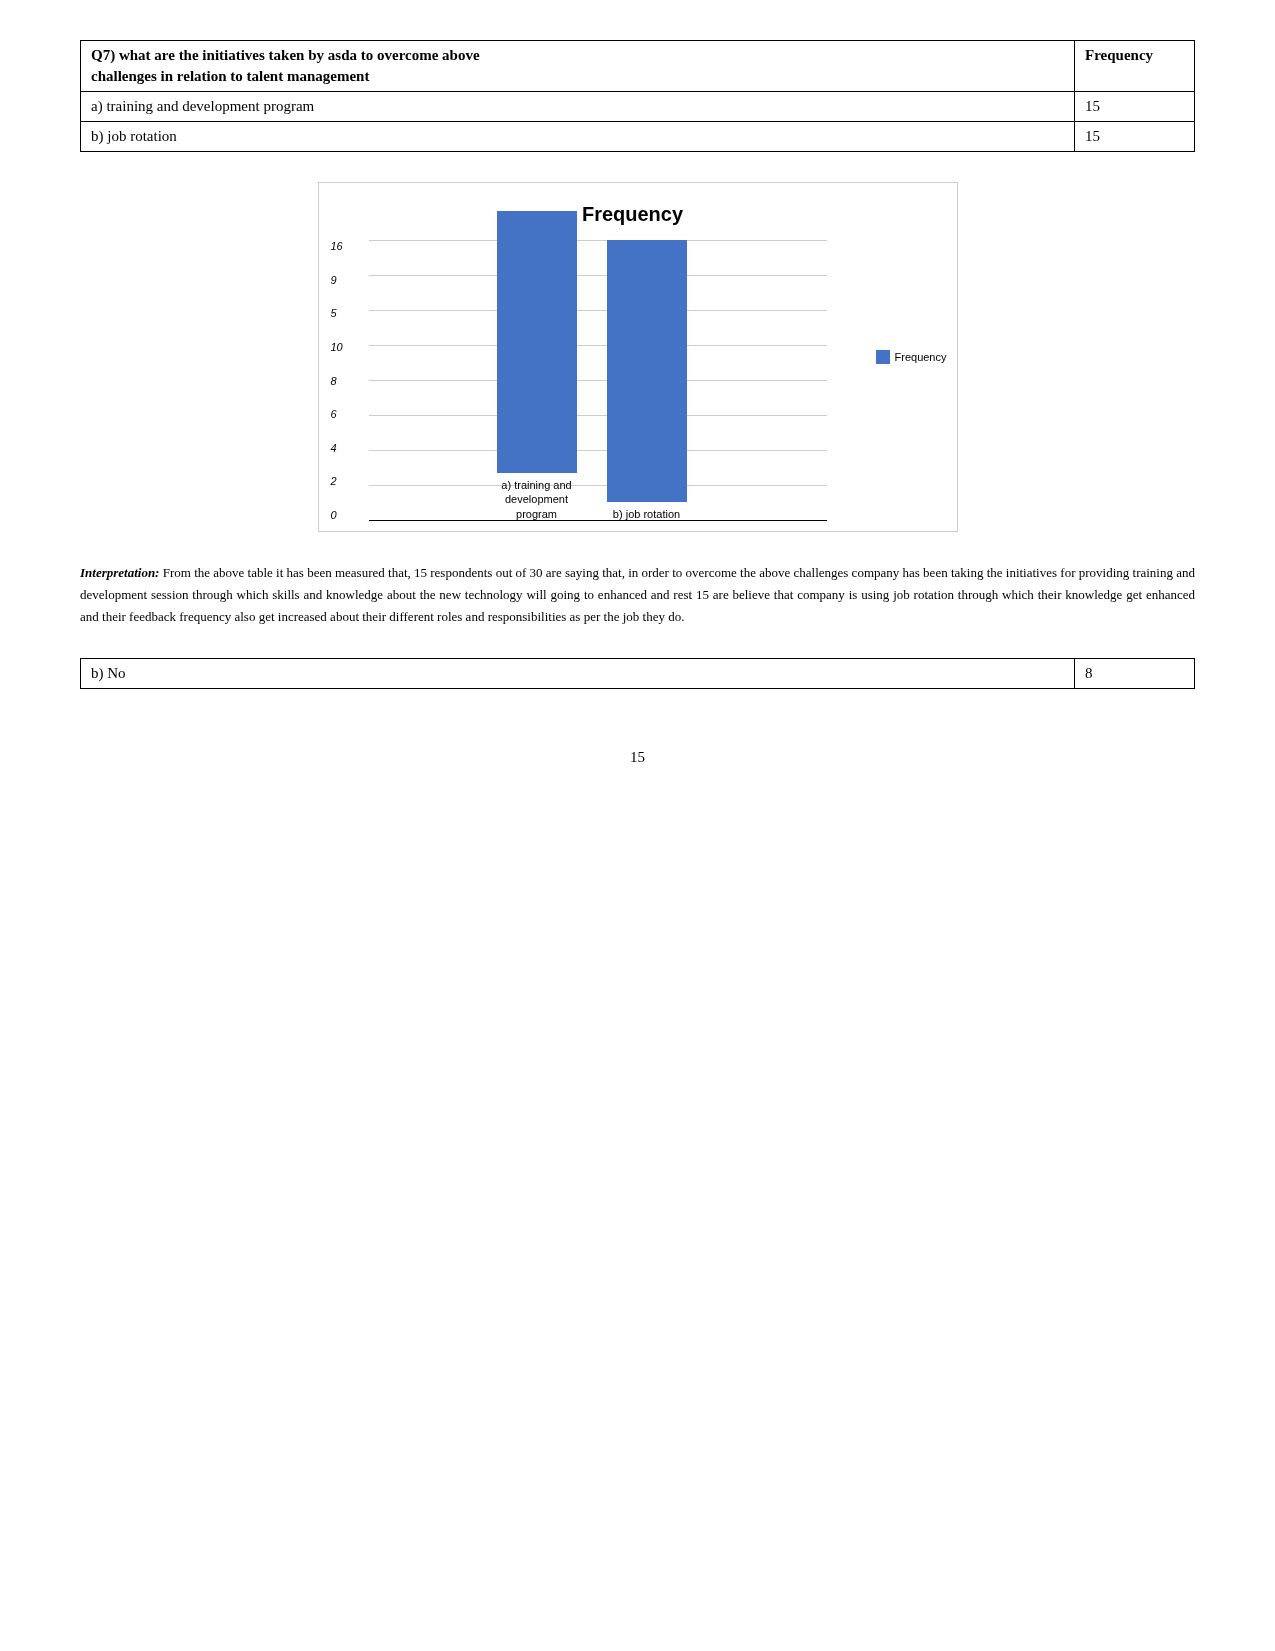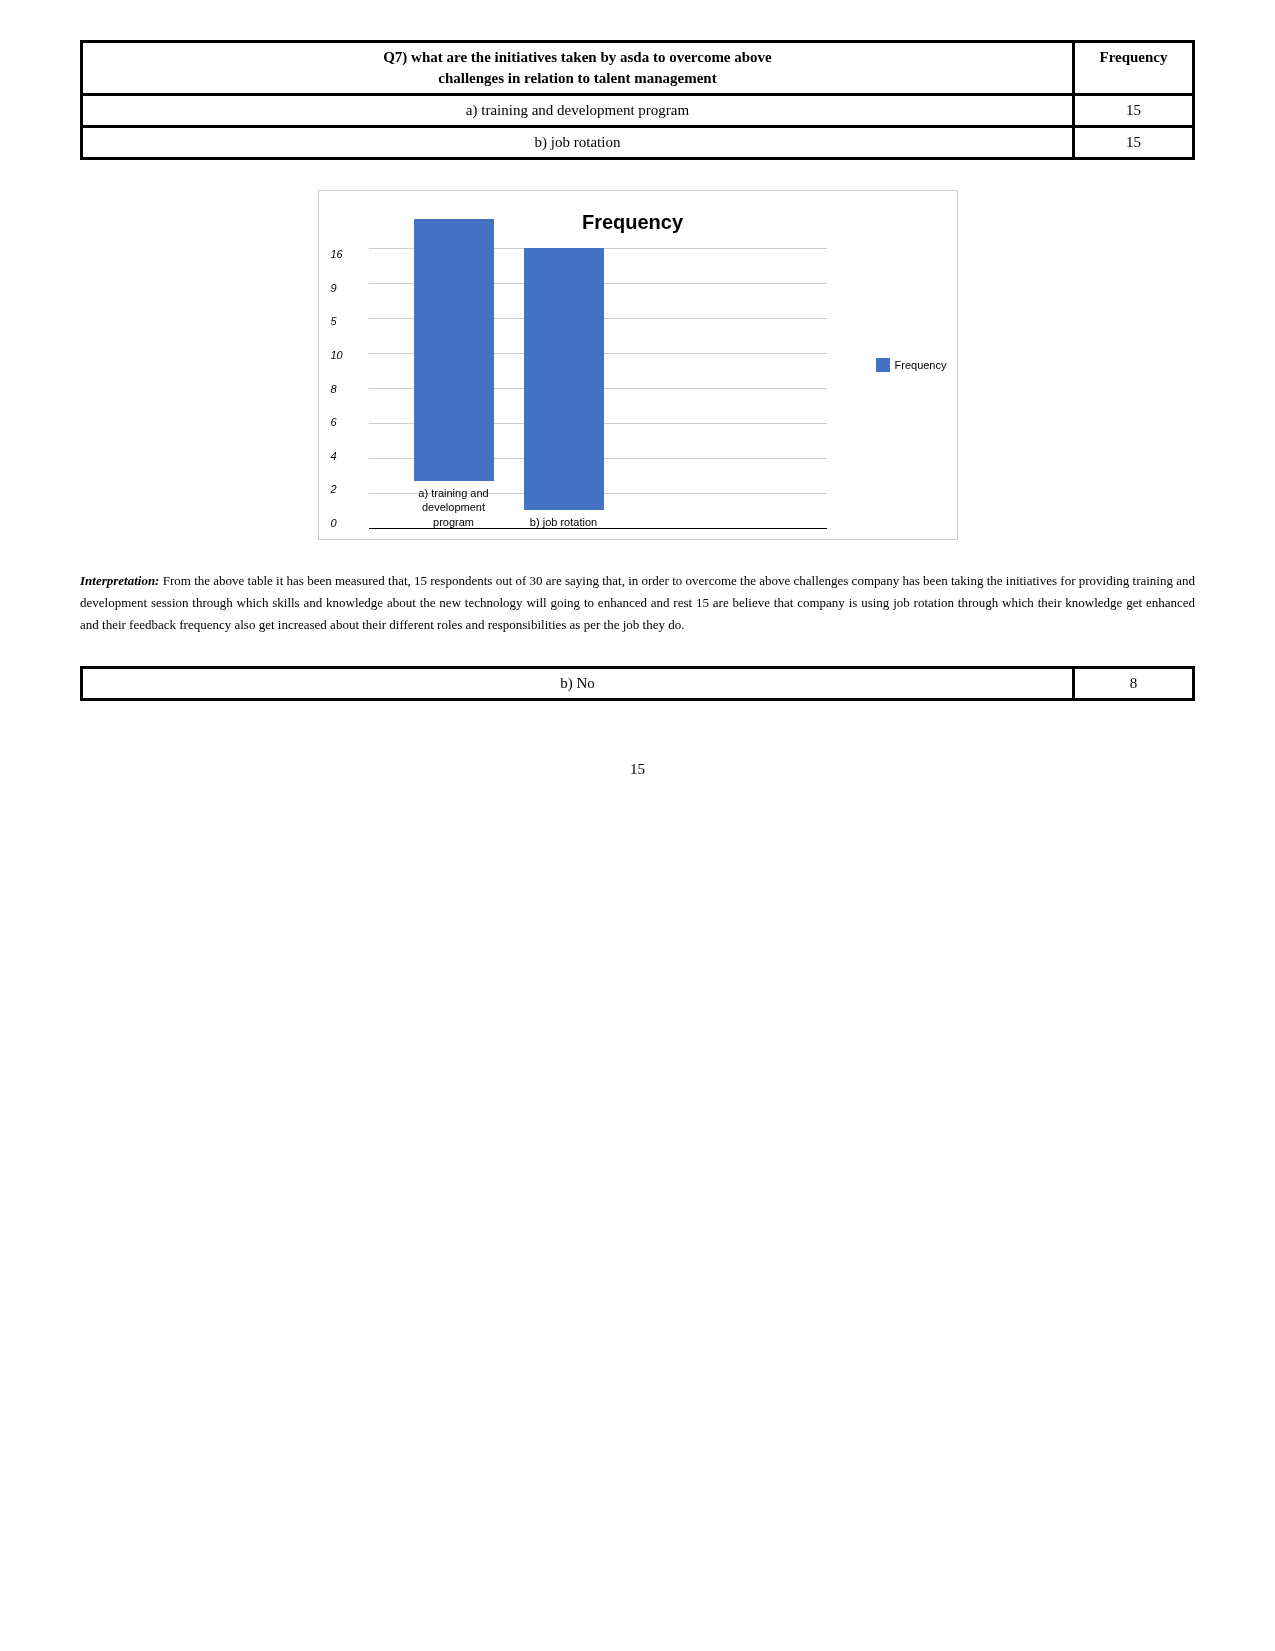--- a/index.html
+++ b/index.html
@@ -13,25 +13,24 @@
       padding: 40px 80px 80px 80px;
     }
 
     
     .data-table {
       width: 100%;
       border-collapse: collapse;
       margin-bottom: 30px;
     }
     .data-table td {
-      border: 3px solid #000000;
+      border: 1px solid #000000;
       padding: 4px 10px;
       vertical-align: top;
       line-height: 1.4;
-      text-align: center;
     }
     .data-table .header-cell {
       font-weight: bold;
     }
     .data-table .freq-col {
       width: 120px;
     }
 
     
     .chart-container {
@@ -74,21 +73,21 @@
     .grid-line {
       position: absolute;
       left: 0; right: 0;
       border-top: 1px solid #ccc;
     }
     
     .bars-wrapper {
       position: absolute;
       bottom: 0; left: 0; right: 12px;
       display: flex;
-      justify-content: flex-start;
+      justify-content: center;
       align-items: flex-end;
       height: 100%;
       padding: 0 30px;
     }
     .bar-group {
       display: flex;
       flex-direction: column;
       align-items: center;
       width: 110px;
     }

